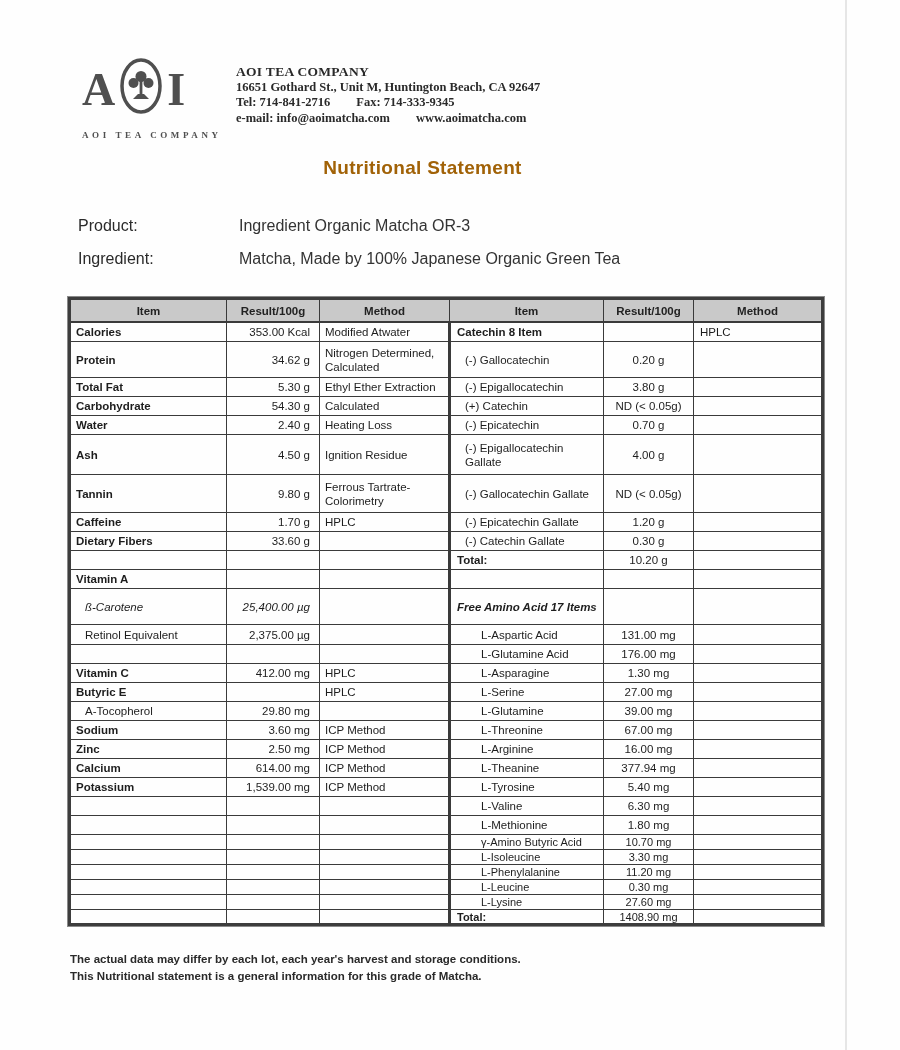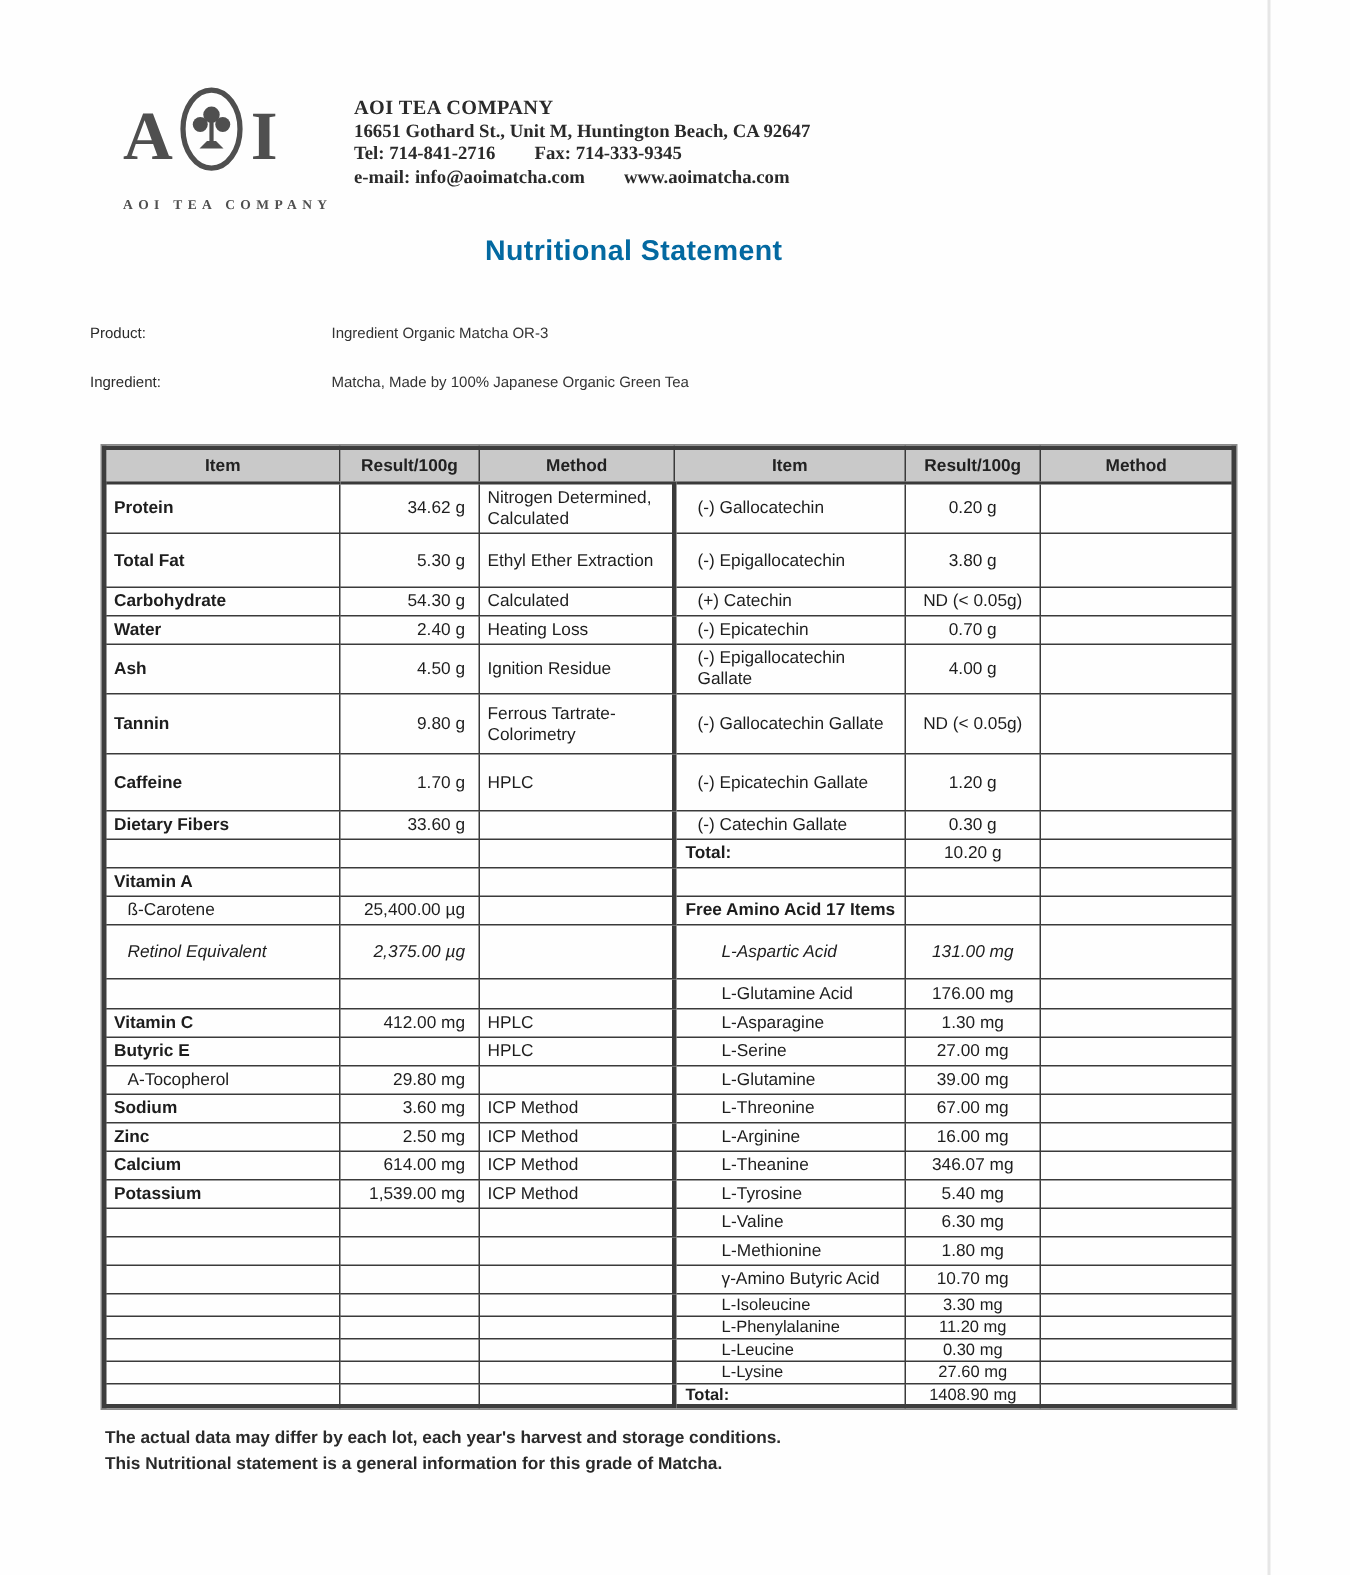--- a/index.html
+++ b/index.html
@@ -17,23 +17,23 @@
   .logo-caption{margin-top:6px;font-family:"Liberation Serif",serif;font-size:9px;
     letter-spacing:3.6px;font-weight:700;white-space:nowrap;}
 
   
   .company{position:absolute;left:236px;top:64px;font-family:"Liberation Serif",serif;
     color:#2a2a2a;font-size:12.5px;line-height:15.5px;font-weight:600;}
   .company .name{font-size:13.5px;font-weight:700;letter-spacing:0.3px;}
   .company .gap{display:inline-block;width:26px;}
 
   .title{position:absolute;left:0;right:55px;top:157px;text-align:center;
-    font-size:19px;font-weight:700;color:#0369a1;letter-spacing:0.3px;}
-
-  .fieldrow{position:absolute;left:60px;font-size:10px;color:#2a2a2a;}
+    font-size:19px;font-weight:700;color:#a16207;letter-spacing:0.3px;}
+
+  .fieldrow{position:absolute;left:78px;font-size:16px;color:#2a2a2a;}
   .fieldrow .val{position:absolute;left:161px;top:0;font-weight:400;white-space:nowrap;color:#333;}
   .fr-product{top:217px;}
   .fr-ingredient{top:250px;}
 
   
   .tbl-wrap{position:absolute;left:68px;top:297px;width:753px;}
   table{border-collapse:collapse;table-layout:fixed;width:753px;
     border:3px solid #3d3d3d;outline:1px solid #8a8a8a;}
   th,td{border:1px solid #3a3a3a;overflow:hidden;}
   th{background:#c9c9c9;font-size:11.5px;font-weight:700;text-align:center;
@@ -124,20 +124,28 @@
             <th>Item</th>
             <th>Result/100g</th>
             <th>Method</th>
             <th>Item</th>
             <th>Result/100g</th>
             <th>Method</th>
           </tr>
         </thead>
       <tbody id="tbl-body">
           <tr>
+            <td class="c0 b">Calories</td>
+            <td class="c1">353.00 Kcal</td>
+            <td class="c2">Modified Atwater</td>
+            <td class="c3 b">Catechin 8 Item</td>
+            <td class="c4"></td>
+            <td class="c5">HPLC</td>
+          </tr>
+          <tr>
             <td class="c0 b">Protein</td>
             <td class="c1">34.62 g</td>
             <td class="c2">Nitrogen Determined, Calculated</td>
             <td class="c3 ind1">(-)  Gallocatechin</td>
             <td class="c4">0.20 g</td>
             <td class="c5"></td>
           </tr>
           <tr>
             <td class="c0 b">Total Fat</td>
             <td class="c1">5.30 g</td>
@@ -272,21 +280,21 @@
             <td class="c2">ICP Method</td>
             <td class="c3 ind2">L-Arginine</td>
             <td class="c4">16.00 mg</td>
             <td class="c5"></td>
           </tr>
           <tr>
             <td class="c0 b">Calcium</td>
             <td class="c1">614.00 mg</td>
             <td class="c2">ICP Method</td>
             <td class="c3 ind2">L-Theanine</td>
-            <td class="c4">346.07 mg</td>
+            <td class="c4">377.94 mg</td>
             <td class="c5"></td>
           </tr>
           <tr>
             <td class="c0 b">Potassium</td>
             <td class="c1">1,539.00 mg</td>
             <td class="c2">ICP Method</td>
             <td class="c3 ind2">L-Tyrosine</td>
             <td class="c4">5.40 mg</td>
             <td class="c5"></td>
           </tr>

